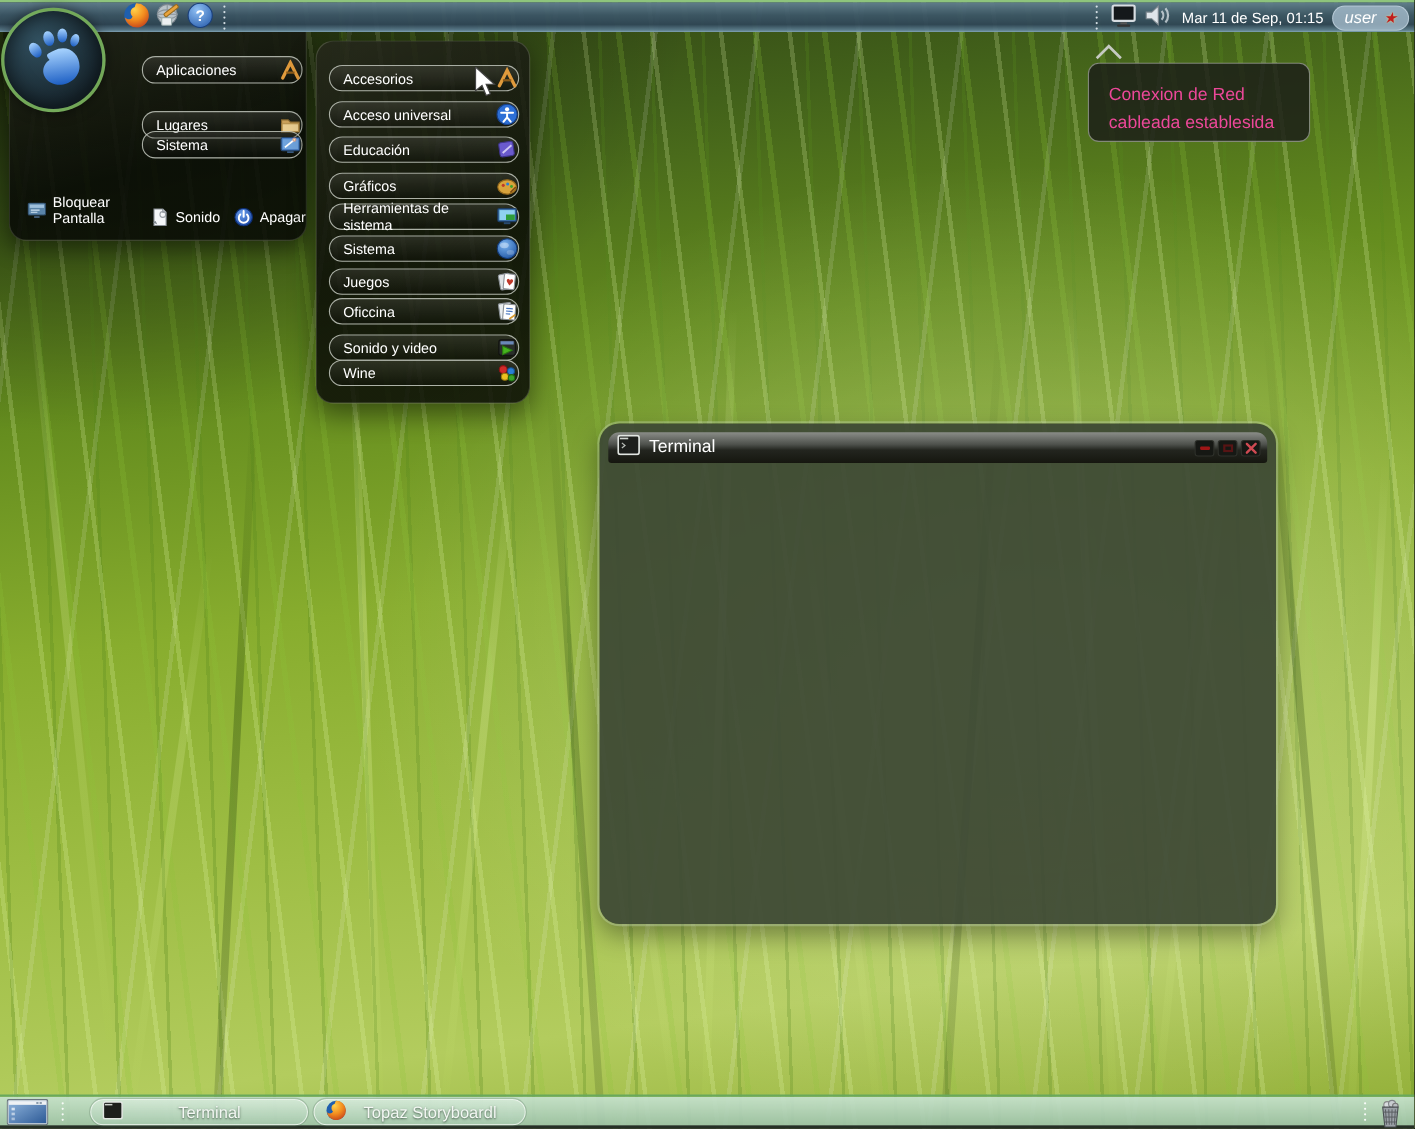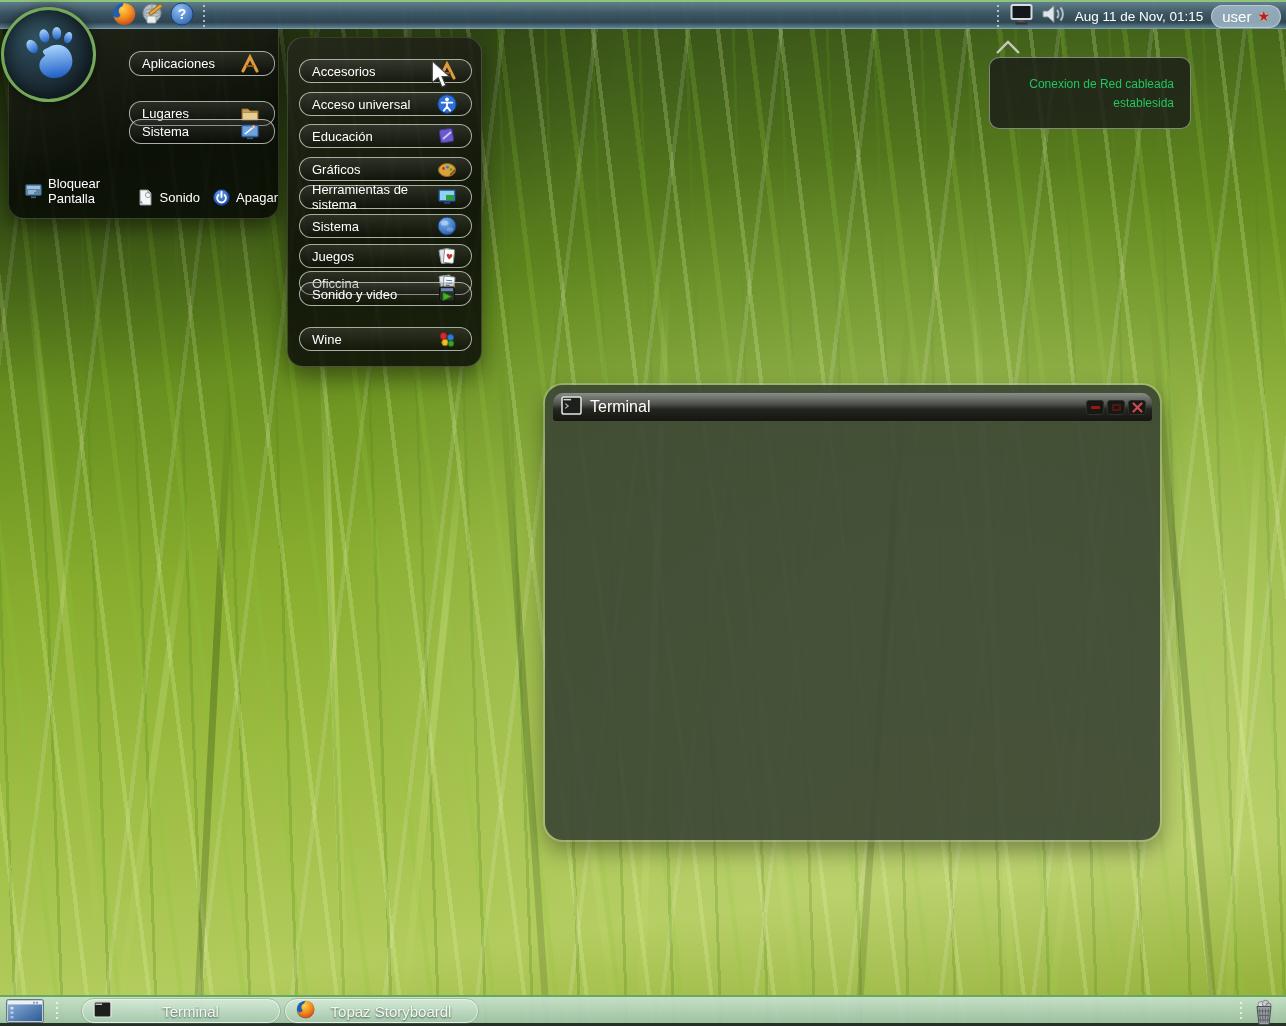--- a/index.html
+++ b/index.html
@@ -26,21 +26,21 @@
   .top-panel { position:absolute; top:0; left:0; right:0; height:29px; z-index:50;
     background:linear-gradient(180deg, rgba(98,128,143,.96) 0%, rgba(60,86,102,.95) 45%, rgba(47,70,86,.95) 78%, rgba(99,133,153,.92) 100%);
     border-top:2px solid #8ec47c; border-bottom:1px solid rgba(128,163,183,.85); }
   .left-cluster { position:absolute; left:112px; top:2px; display:flex; gap:5px; align-items:center; height:24px; }
   .right-cluster { position:absolute; right:5px; top:2px; display:flex; gap:8px; align-items:center; height:24px; }
   .launcher { width:24px; height:24px; display:flex; align-items:center; justify-content:center; cursor:pointer; }
   .grip { display:flex; flex-direction:column; gap:3px; padding:0 4px; }
   .grip i { width:2px; height:2px; border-radius:50%; background:rgba(238,246,250,.85); }
   .clock { color:#fff; font-size:13.5px; white-space:nowrap; }
   .user-pill { display:flex; gap:6px; background:rgba(162,186,201,.82);
-    border:1px solid rgba(214,228,238,.55); border-radius:13px; padding:2px 10px; color:#fff; font-size:15px; cursor:pointer; }
+    border:1px solid rgba(214,228,238,.55); border-radius:13px; padding:2px 10px; color:#fff; font-size:15px; cursor:pointer;font-style:italic; }
   .red-star { color:#c01d1d; font-size:14px; text-shadow:0 0 2px rgba(255,220,120,.8); }
 
   
   .orb { position:absolute; left:1px; top:7px; width:95px; height:95px; border-radius:50%; z-index:60;
     background:radial-gradient(circle at 35% 30%, #31505f, #17252d 72%);
     border:3px solid rgba(130,190,95,.85);
     box-shadow:0 0 12px rgba(0,0,0,.5), inset 0 0 18px rgba(0,0,0,.6);
     display:flex; align-items:center; justify-content:center; cursor:pointer; }
 
   
@@ -48,36 +48,36 @@
     background:linear-gradient(165deg, rgba(35,38,26,.9), rgba(8,10,6,.87) 60%);
     border:1px solid rgba(150,160,130,.25); border-top:none; border-radius:0 0 16px 16px;
     box-shadow:0 8px 20px rgba(0,0,0,.45); }
   .submenu { position:absolute; left:287px; top:37px; width:195px; height:330px; z-index:40;
     background:linear-gradient(160deg, rgba(38,40,28,.88), rgba(10,11,7,.85) 55%);
     border:1px solid rgba(150,160,130,.3); border-radius:16px;
     box-shadow:0 10px 24px rgba(0,0,0,.45); }
   .menu-btn { position:absolute; height:25px; border:1px solid rgba(205,210,200,.8); border-radius:12px;
     background:linear-gradient(180deg, rgba(98,98,92,.30), rgba(8,8,8,.28));
     color:#fff; font-size:13px; display:flex; align-items:center; justify-content:space-between;
-    padding:0 14px 0 12px; cursor:pointer; }
+    padding:0 0 0 12px; cursor:pointer; }
   .main-menu .menu-btn { left:120px; width:146px; }
   .submenu .menu-btn { left:11px; width:173px; height:24px; }
   .micon { width:20px; height:20px; display:flex; align-items:center; justify-content:center; }
   .actions { position:absolute; left:16px; bottom:12px; display:flex; align-items:flex-end; gap:13px; }
   .action { display:flex; align-items:center; gap:6px; color:#fff; font-size:13px; cursor:pointer; }
   .aicon { width:17px; height:17px; display:flex; align-items:center; justify-content:center; }
 
   
   .pointer { position:absolute; left:429px; top:61px; z-index:70; }
 
   
   .notif-arrow { position:absolute; left:995px; top:40px; z-index:45; }
   .notif { position:absolute; left:989px; top:57px; width:202px; height:72px; z-index:45;
     background:rgba(28,30,24,.84); border:1px solid rgba(205,210,200,.55); border-radius:10px;
-    color:#22c55e; font-size:12px; line-height:1.55; padding:17px 16px 0 18px;text-align:right; }
+    color:#ec4899; font-size:16px; line-height:1.55; padding:17px 16px 0 18px; }
 
   
   .term { position:absolute; left:545px; top:385px; width:615px; height:455px; z-index:30;
     background:rgba(60,70,52,.92); border-radius:18px; padding:8px;
     box-shadow:0 0 0 2px rgba(205,225,190,.35), 0 10px 24px rgba(0,0,0,.38); }
   .term-titlebar { height:28px; border-radius:10px 10px 3px 3px; display:flex; align-items:center; gap:8px;
     background:linear-gradient(180deg, #8a8d88 0%, #4d504b 40%, #23251f 58%, #15160f 100%);
     padding:0 6px 0 8px; }
   .term-title { color:#fff; font-size:16px; flex:1; }
   .win-btns { display:flex; gap:3px; }
@@ -197,21 +197,21 @@
         </span>
       </div>
       <div class="launcher">
         <span>
           <svg width="30" height="24" viewBox="0 0 30 24">
             <path d="M3 9 h5 l6 -5.5 v17 l-6 -5.5 h-5 z" fill="#dfe5ea" stroke="#7c868d"></path>
             <path d="M17 8 a6 6 0 0 1 0 8 M20.5 5.5 a10 10 0 0 1 0 13" stroke="rgba(228,235,240,.7)" stroke-width="2" fill="none"></path>
           </svg>
         </span>
       </div>
-      <div class="clock">Aug 11 de Nov, 01:15</div>
+      <div class="clock">Mar 11 de Sep, 01:15</div>
       <div class="user-pill">
         <span>user</span>
         <span class="red-star">★</span>
       </div>
     </div>
   </div>
 
   <div class="orb">
     <span style="transform:rotate(-8deg)">
       <svg width="62" height="62" viewBox="0 0 64 64">
@@ -386,21 +386,21 @@
       <span>Oficcina</span>
       <span class="micon">
         <svg width="20" height="20" viewBox="0 0 20 20">
           <rect x="3" y="2.6" width="11" height="14" rx="1" fill="#e8ecef" stroke="#8a9096" transform="rotate(-8 8 10)"></rect>
           <rect x="6.5" y="3.6" width="11" height="14" rx="1" fill="#fff" stroke="#8a9096" transform="rotate(5 12 10)"></rect>
           <path d="M9 7.5 h6 M9 10 h6 M9 12.5 h4" stroke="#4a78c0" stroke-width="1.1" transform="rotate(5 12 10)"></path>
           <path d="M12 17 L17.5 13" stroke="#d89a2e" stroke-width="1.6"></path>
         </svg>
       </span>
     </div>
-    <div class="menu-btn" style="top:244px">
+    <div class="menu-btn" style="top:266px">
       <span>Sonido y video</span>
       <span class="micon">
         <svg width="20" height="20" viewBox="0 0 20 20">
           <rect x="2.5" y="3" width="15" height="14" rx="2" fill="#2a2f2a" stroke="#111"></rect>
           <rect x="4" y="4.2" width="12" height="3" fill="#6a88b8"></rect>
           <path d="M6 8.5 L14.5 12.5 L6 16.5 Z" fill="#46b41e" stroke="#2a7a10"></path>
         </svg>
       </span>
     </div>
     <div class="menu-btn" style="top:289px">

